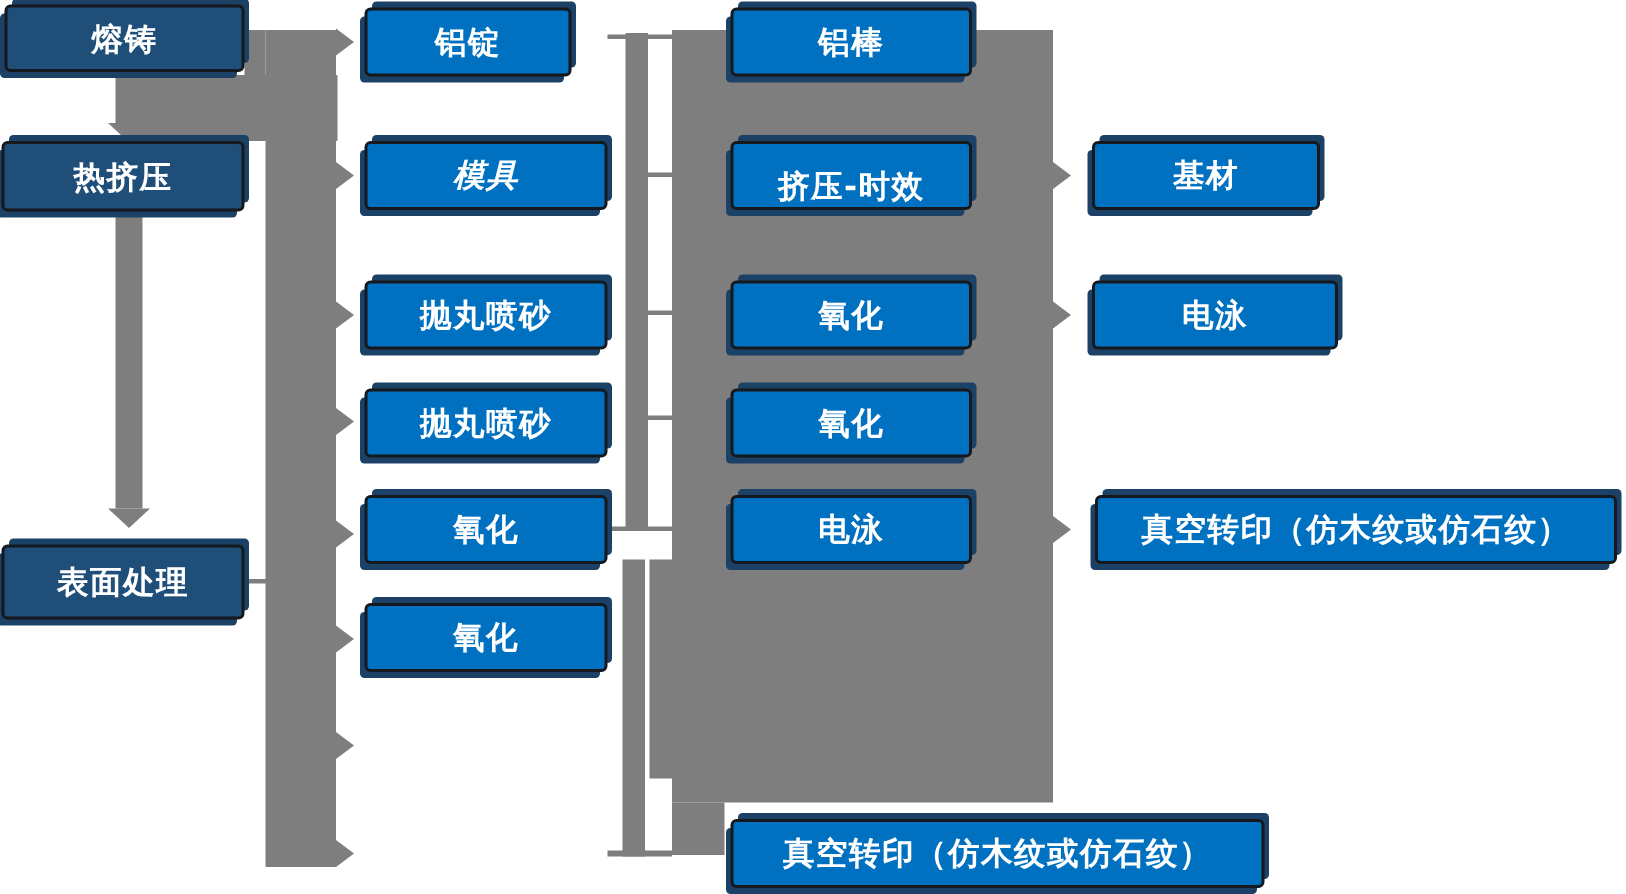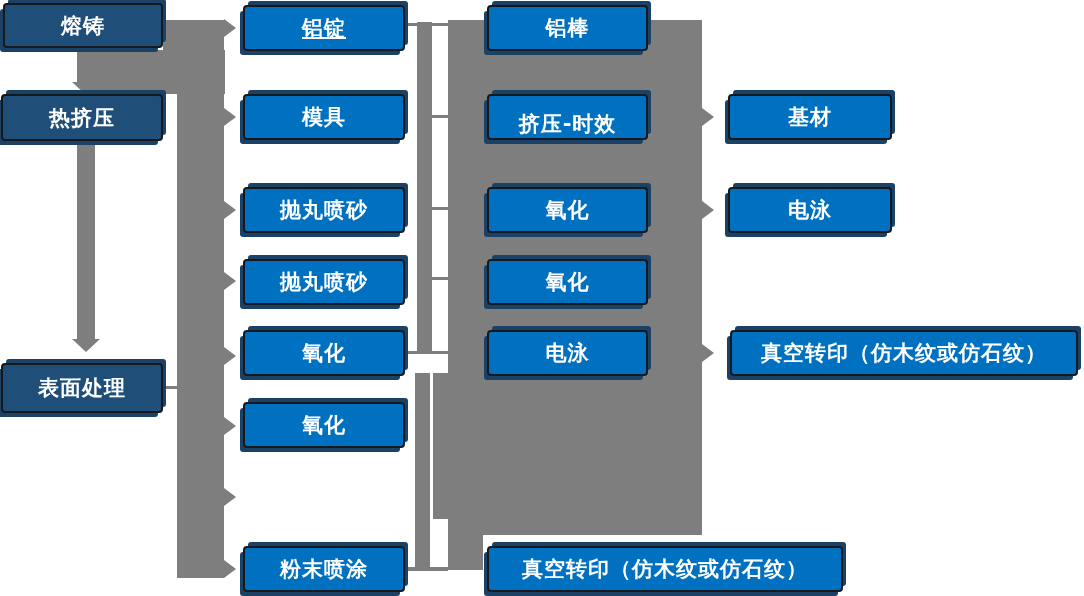--- a/index.html
+++ b/index.html
@@ -78,40 +78,37 @@
   <div class="node dark" style="left:3px;top:3px;width:160px;height:45px;">
     <span>熔铸</span>
   </div>
   <div class="node dark" style="left:1px;top:94px;width:162px;height:47px;">
     <span>热挤压</span>
   </div>
   <div class="node dark" style="left:1px;top:363px;width:162px;height:50px;font-family:Liberation Serif, serif;">
     <span>表面处理</span>
   </div>
 
-  <div class="node" style="left:243px;top:5px;width:162px;text-decoration:underline;">
+  <div class="node" style="left:243px;top:5px;width:138px;">
     <span>铝锭</span>
   </div>
-  <div class="node" style="left:243px;top:94px;width:162px;">
+  <div class="node" style="left:243px;top:94px;width:162px;font-style:italic;">
     <span>模具</span>
   </div>
   <div class="node" style="left:243px;top:187px;width:162px;">
     <span>抛丸喷砂</span>
   </div>
   <div class="node" style="left:243px;top:259px;width:162px;">
     <span>抛丸喷砂</span>
   </div>
   <div class="node" style="left:243px;top:330px;width:162px;">
     <span>氧化</span>
   </div>
   <div class="node" style="left:243px;top:402px;width:162px;">
     <span>氧化</span>
-  </div>
-  <div class="node" style="left:243px;top:546px;width:162px;">
-    <span>粉末喷涂</span>
   </div>
 
   <div class="node" style="left:487px;top:5px;width:161px;">
     <span>铝棒</span>
   </div>
   <div class="node" style="left:487px;top:94px;width:161px;align-items:flex-end;">
     <span>挤压-时效</span>
   </div>
   <div class="node" style="left:487px;top:187px;width:161px;">
     <span>氧化</span>
@@ -119,21 +116,21 @@
   <div class="node" style="left:487px;top:259px;width:161px;">
     <span>氧化</span>
   </div>
   <div class="node" style="left:487px;top:330px;width:161px;">
     <span>电泳</span>
   </div>
   <div class="node" style="left:487px;top:546px;width:356px;">
     <span>真空转印（仿木纹或仿石纹）</span>
   </div>
 
-  <div class="node" style="left:728px;top:94px;width:164px;">
+  <div class="node" style="left:728px;top:94px;width:152px;">
     <span>基材</span>
   </div>
   <div class="node" style="left:728px;top:187px;width:164px;">
     <span>电泳</span>
   </div>
   <div class="node" style="left:730px;top:330px;width:348px;">
     <span>真空转印（仿木纹或仿石纹）</span>
   </div>
 
 </div>

